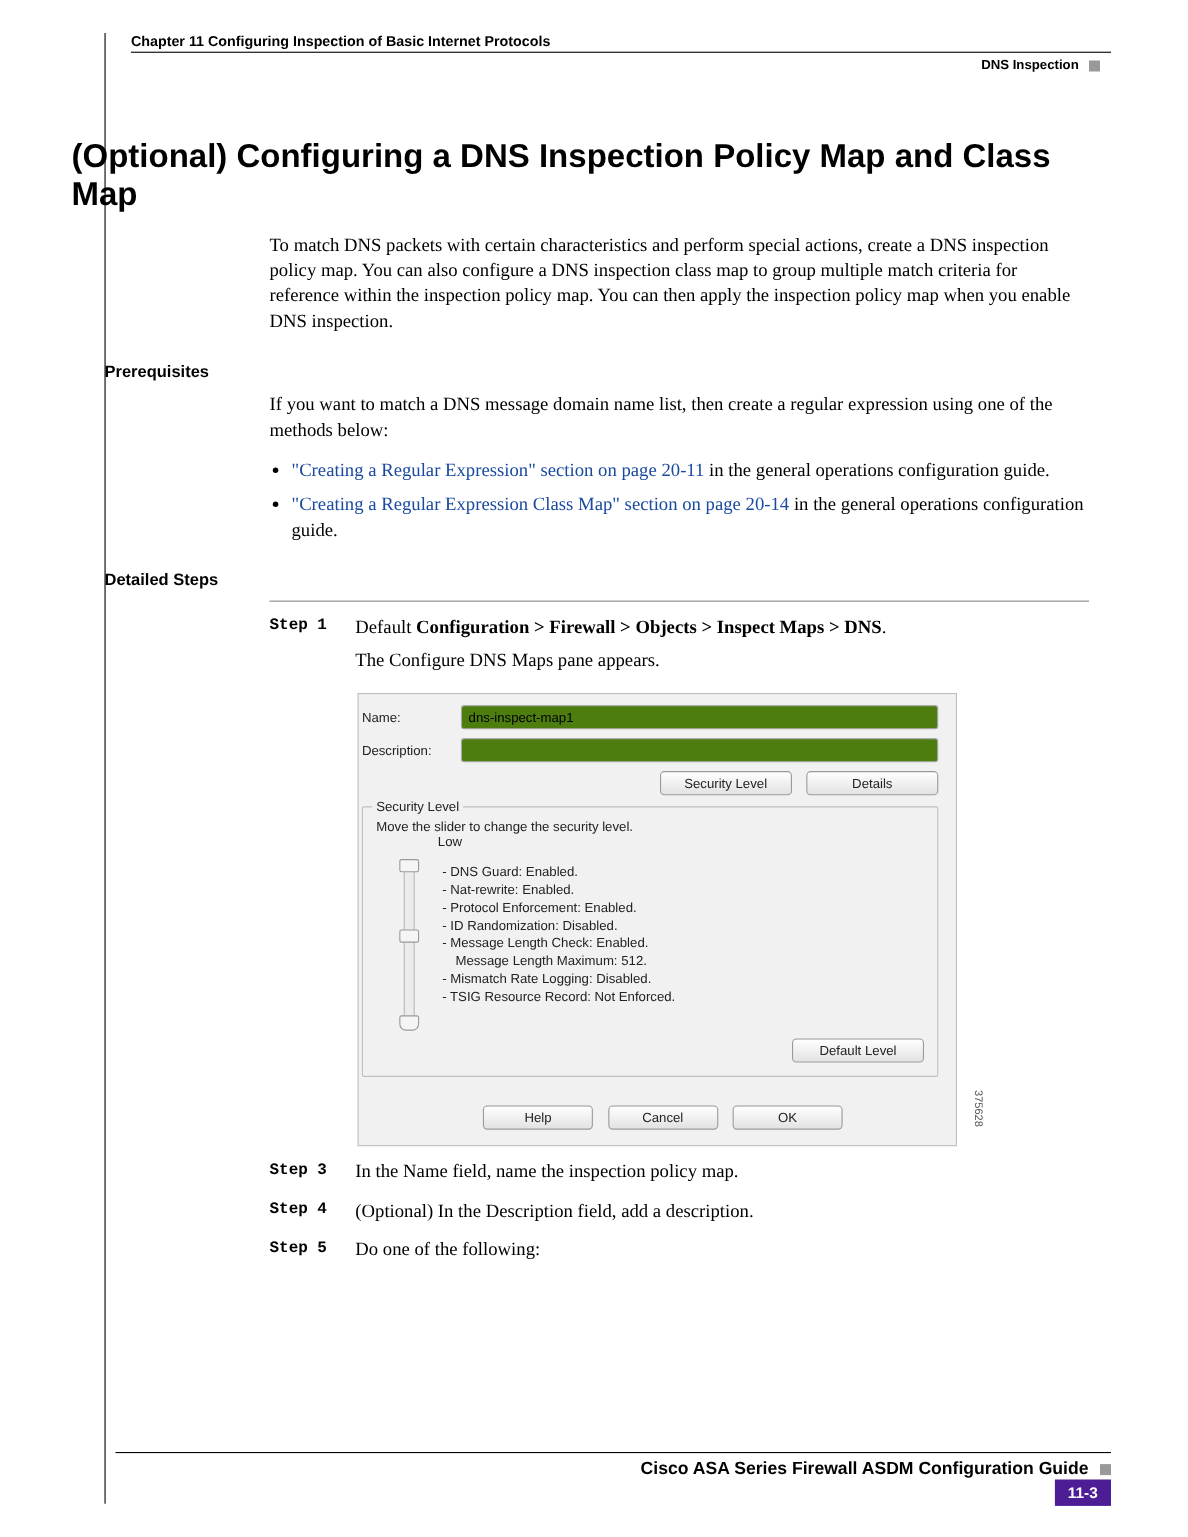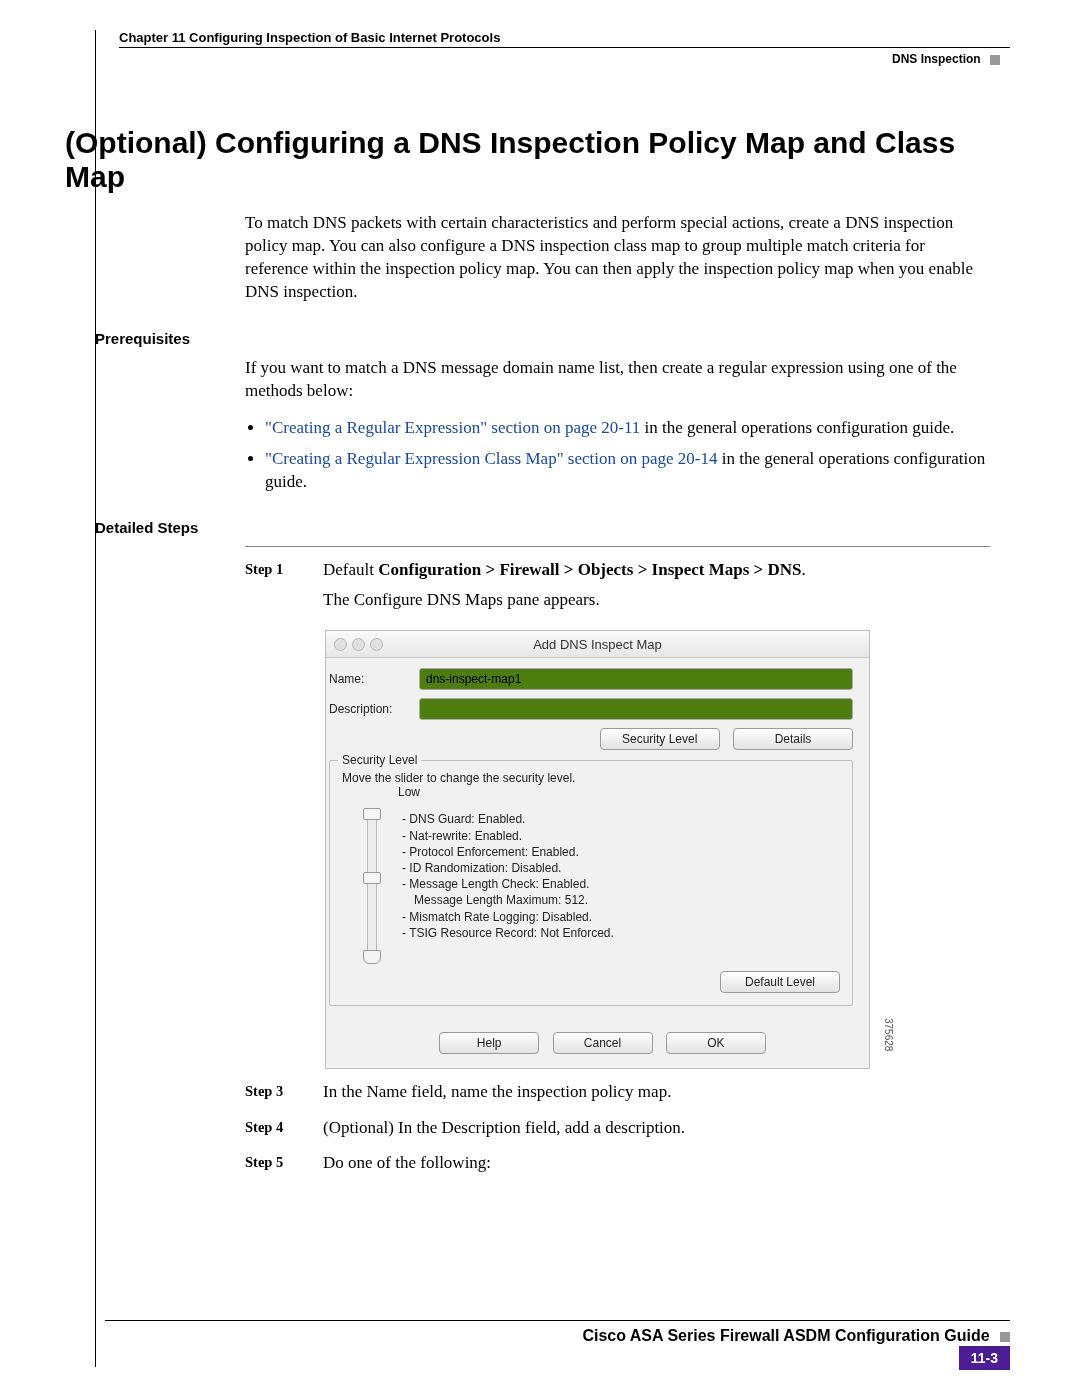--- a/index.html
+++ b/index.html
@@ -90,21 +90,21 @@
     display: flex;
     margin-left: 150px;
     margin-right: 20px;
     font-size: 17px;
     line-height: 1.5;
     margin-top: 10px;
   }
   .step-label {
     width: 78px;
     flex: 0 0 78px;
-    font-family: Liberation Serif, serif;
+    font-family: Liberation Mono, monospace;
     font-weight: bold;
     font-size: 14.5px;
     padding-top: 2px;
   }
   .step-body { flex: 1; }
   .step-body .sub { margin-top: 4px; }
   .bold-serif { font-weight: bold; }
 
   
   .dialog-wrap {
@@ -268,28 +268,20 @@
     <div class="step-label">Step 1</div>
     <div class="step-body">
       <span>Default </span><span class="bold-serif">Configuration &gt; Firewall &gt; Objects &gt; Inspect Maps &gt; DNS</span><span>.</span>
       <div class="sub">The Configure DNS Maps pane appears.</div>
     </div>
   </div>
 
 
   <div class="dialog-wrap">
     <div class="dialog">
-      <div class="dlg-title">
-        <div class="traffic">
-          <span></span>
-          <span></span>
-          <span></span>
-        </div>
-        <div class="dlg-title-text">Add DNS Inspect Map</div>
-      </div>
       <div class="dlg-body">
         <div class="form-row">
           <label>Name:</label>
           <input type="text" value="dns-inspect-map1" style="">
         </div>
         <div class="form-row">
           <label>Description:</label>
           <input type="text" value="" style="">
         </div>
         <div class="btn-row">

